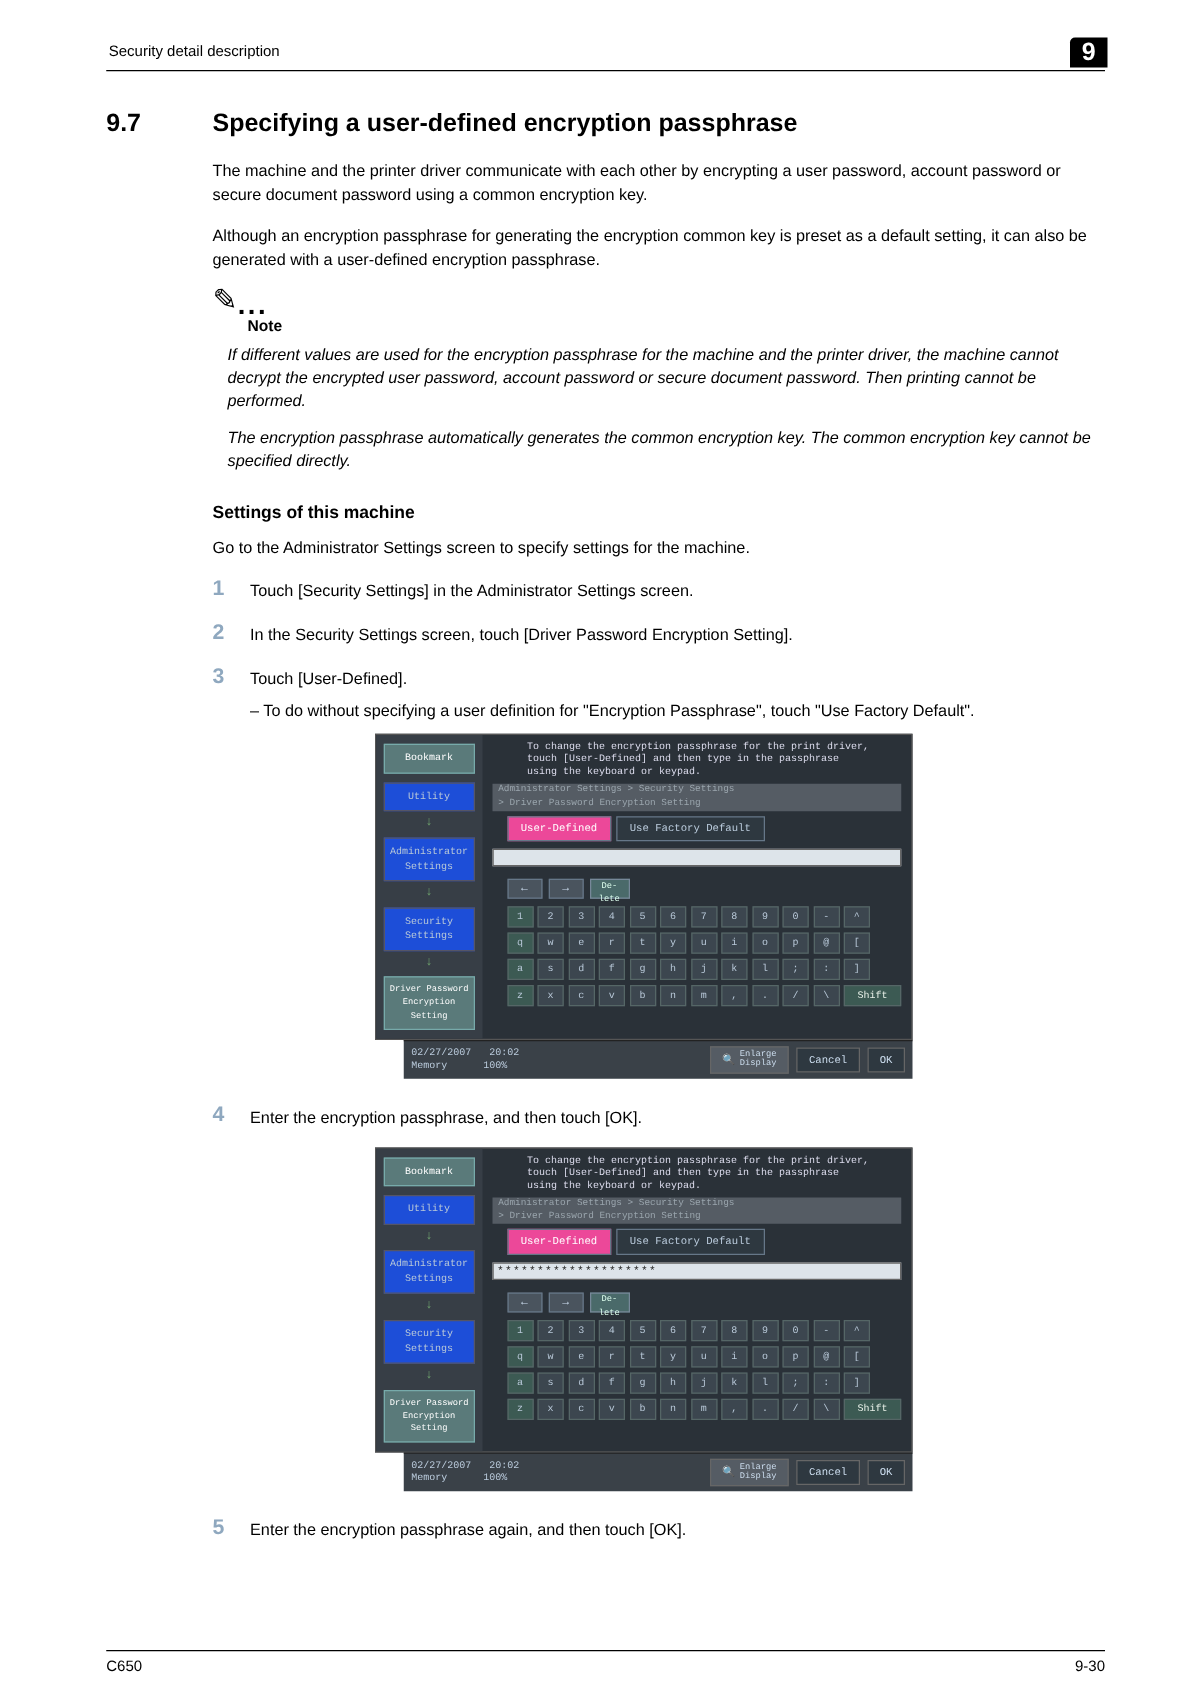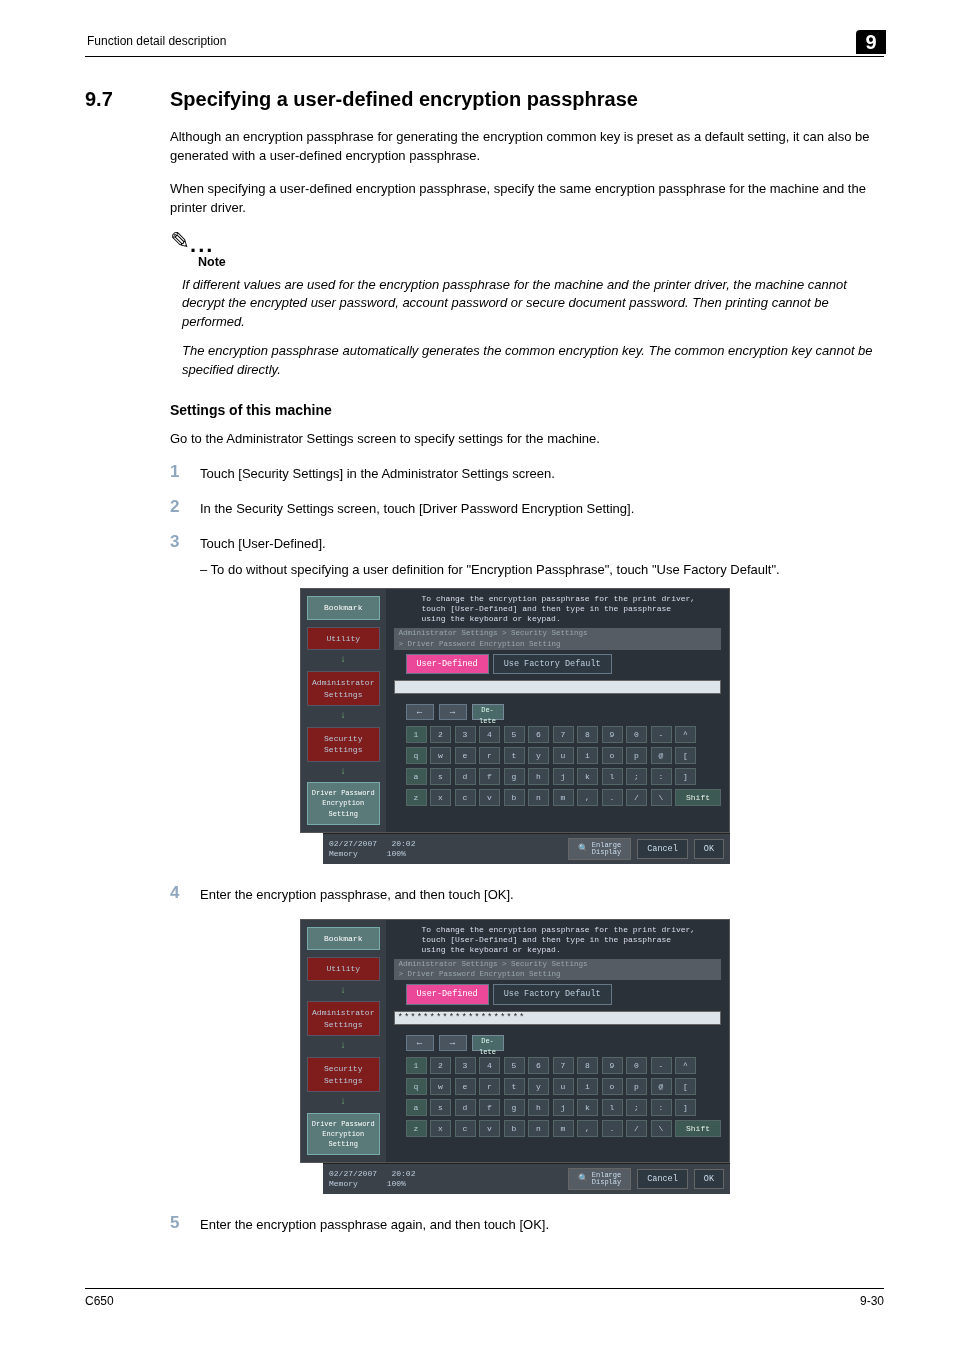--- a/index.html
+++ b/index.html
@@ -103,21 +103,21 @@
     width: 430px;
     margin: 6px 0 20px 130px;
     font-family: "Courier New", monospace;
     font-size: 8px;
     color: #cde;
   }
   .ss-main { display: flex; background:#2a3138; border:1px solid #555; }
   .ss-side { width: 90px; background:#373e46; }
   .ss-side-item {
     margin:7px 6px; padding:5px 2px; text-align:center;
-    background:#7f1d1d; border:1px solid #556; font-size:8px;
+    background:#1d4ed8; border:1px solid #556; font-size:8px;
     color:#b8c8d8;
   }
   .ss-side-item.hl { background:#5a7a7a; color:#fff; border-color:#7aa; }
   .ss-arrow { text-align:center; color:#6da06d; font-size:10px; margin:-4px 0; }
   .ss-right { flex:1; padding:5px 8px 2px 8px; }
   .ss-instr { color:#dde; line-height:1.25; margin-bottom:4px;margin-left:28px; }
   .ss-bc { background:#555c64; color:#9aa5ad; padding:0 5px; font-size:7.5px; margin-bottom:4px; }
   .ss-tabs { display:flex; gap:4px; margin:2px 0 6px 12px; }
   .ss-tab { padding:3px 10px; font-size:8.5px; border:1px solid #678; background:#2e3840; color:#bcd; }
   .ss-tab.sel { background:#ec4899; color:#fff; }
@@ -130,48 +130,48 @@
   .key { width:19px; height:15px; background:#3c464f; border:1px solid #566; text-align:center; line-height:15px; font-size:8px; color:#b8c8d8; }
   .key.t { background:#3c5a53; }
   .key.shift { width:44px; background:#3c5a53; color:#e8f0e8; }
   .ss-bottom { display:flex; background:#3a4148; padding:4px 6px; font-size:8px; color:#bcd; border-top:1px solid #222; align-items:center;margin-left:23px; }
   .ss-bottom .left { flex:0 0 90px; line-height:1.2; }
   .ss-bottom .spacer { flex:1; }
   .ss-btn { padding:3px 9px; margin-left:6px; background:#2e3840; border:1px solid #666; color:#cde; font-size:8.5px; }
   .ss-btn.enl  { background:#555c64; display:flex; align-items:center; gap:3px; }
   .footer {
     position: absolute;
-    bottom: 40px;
+    bottom: 8px;
     left: 85px;
     right: 70px;
     border-top: 1px solid #000;
     padding-top: 4px;
     display: flex;
     justify-content: space-between;
     font-size: 12px;
   }
 </style>
 </head>
 <body>
 
 <div class="page">
 
   <div class="header-bar">
-    <span class="header-left">Function detail description</span>
+    <span class="header-left">Security detail description</span>
     <span class="header-right">9</span>
   </div>
 
   <div class="section-title">
     <span class="section-num">9.7</span>
     <span class="section-text">Specifying a user-defined encryption passphrase</span>
   </div>
 
   <div class="body-col">
+    <p class="para">The machine and the printer driver communicate with each other by encrypting a user password, account password or secure document password using a common encryption key.</p>
     <p class="para">Although an encryption passphrase for generating the encryption common key is preset as a default setting, it can also be generated with a user-defined encryption passphrase.</p>
-    <p class="para">When specifying a user-defined encryption passphrase, specify the same encryption passphrase for the machine and the printer driver.</p>
 
     <div class="note-icon">✎<span class="dots">...</span></div>
     <div class="note-label">Note</div>
     <div class="note-body">If different values are used for the encryption passphrase for the machine and the printer driver, the machine cannot decrypt the encrypted user password, account password or secure document password. Then printing cannot be performed.</div>
     <div class="note-body">The encryption passphrase automatically generates the common encryption key. The common encryption key cannot be specified directly.</div>
 
     <div class="sub-heading">Settings of this machine</div>
     <p class="para">Go to the Administrator Settings screen to specify settings for the machine.</p>
 
     <div class="step">

